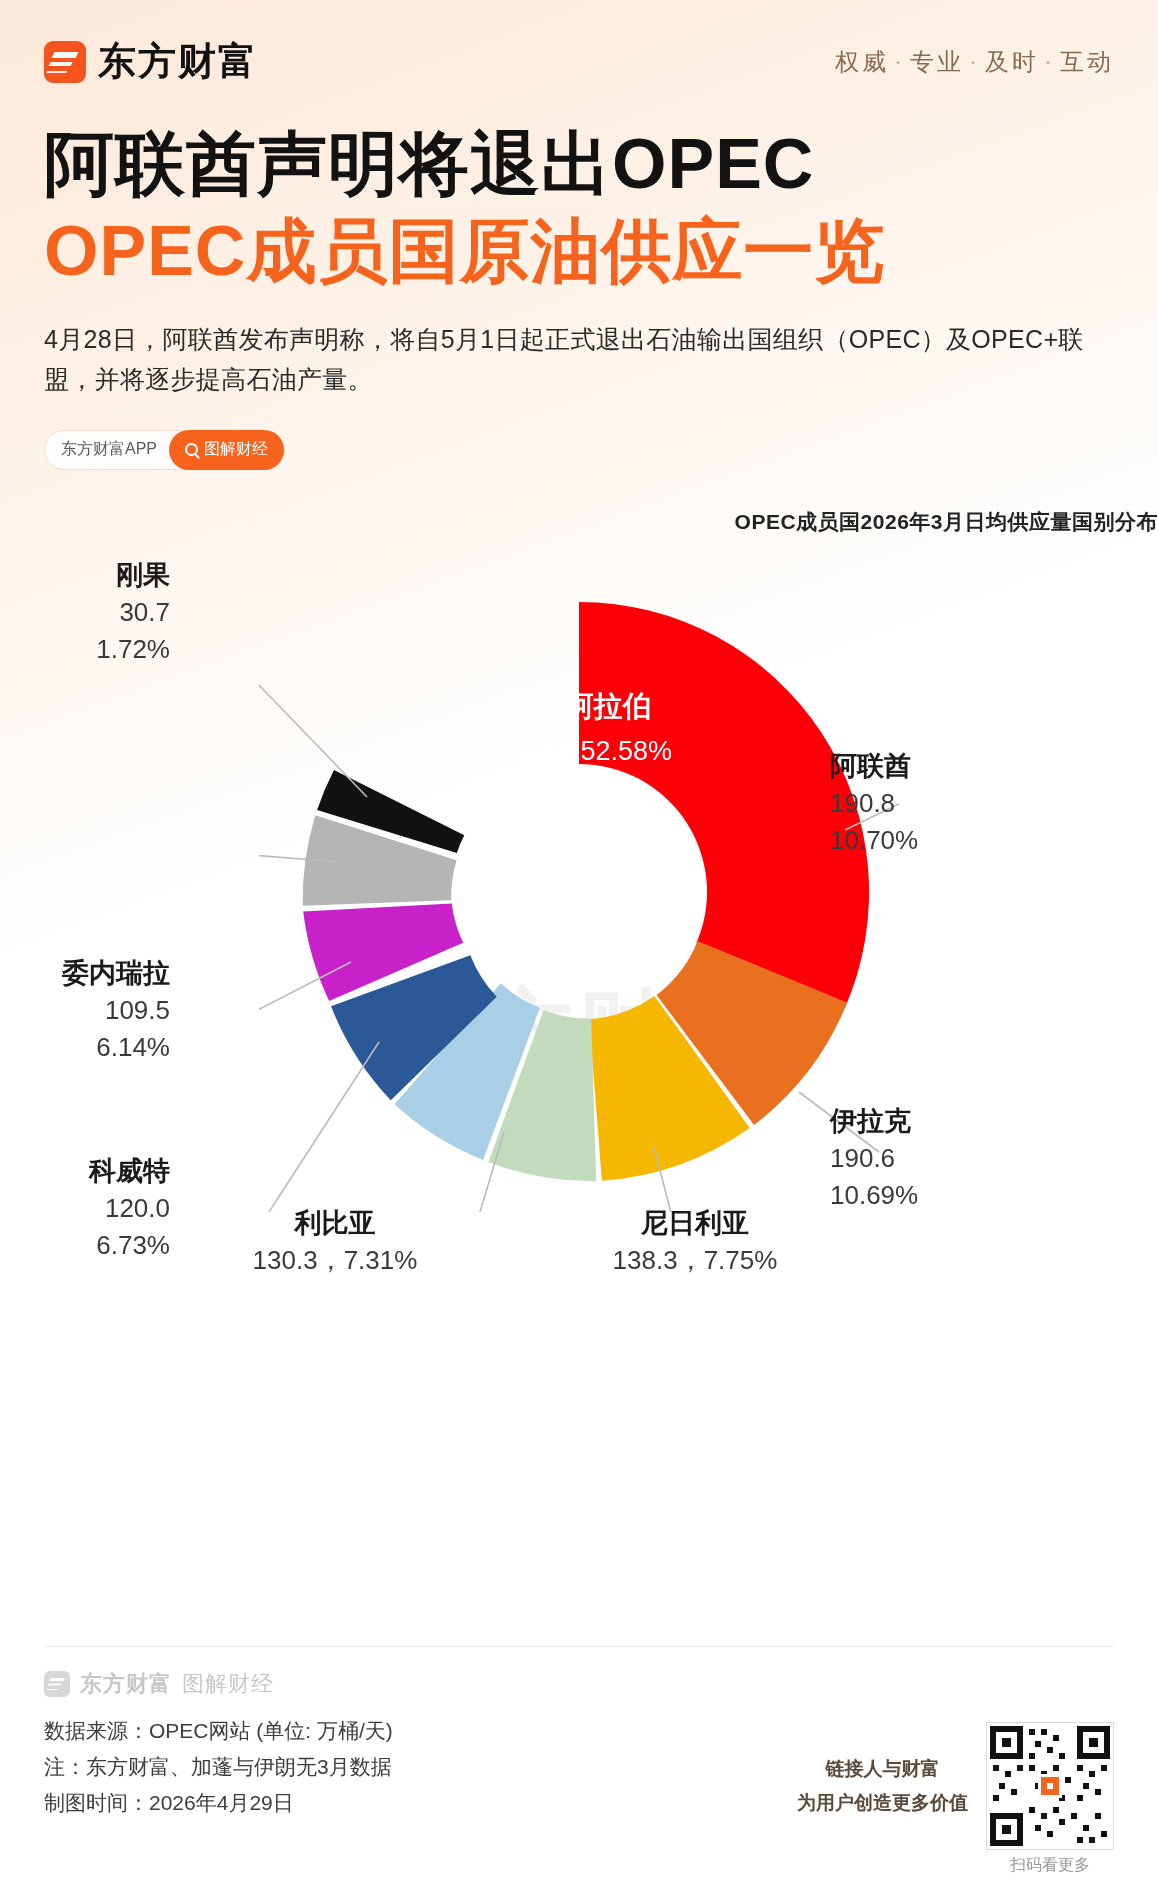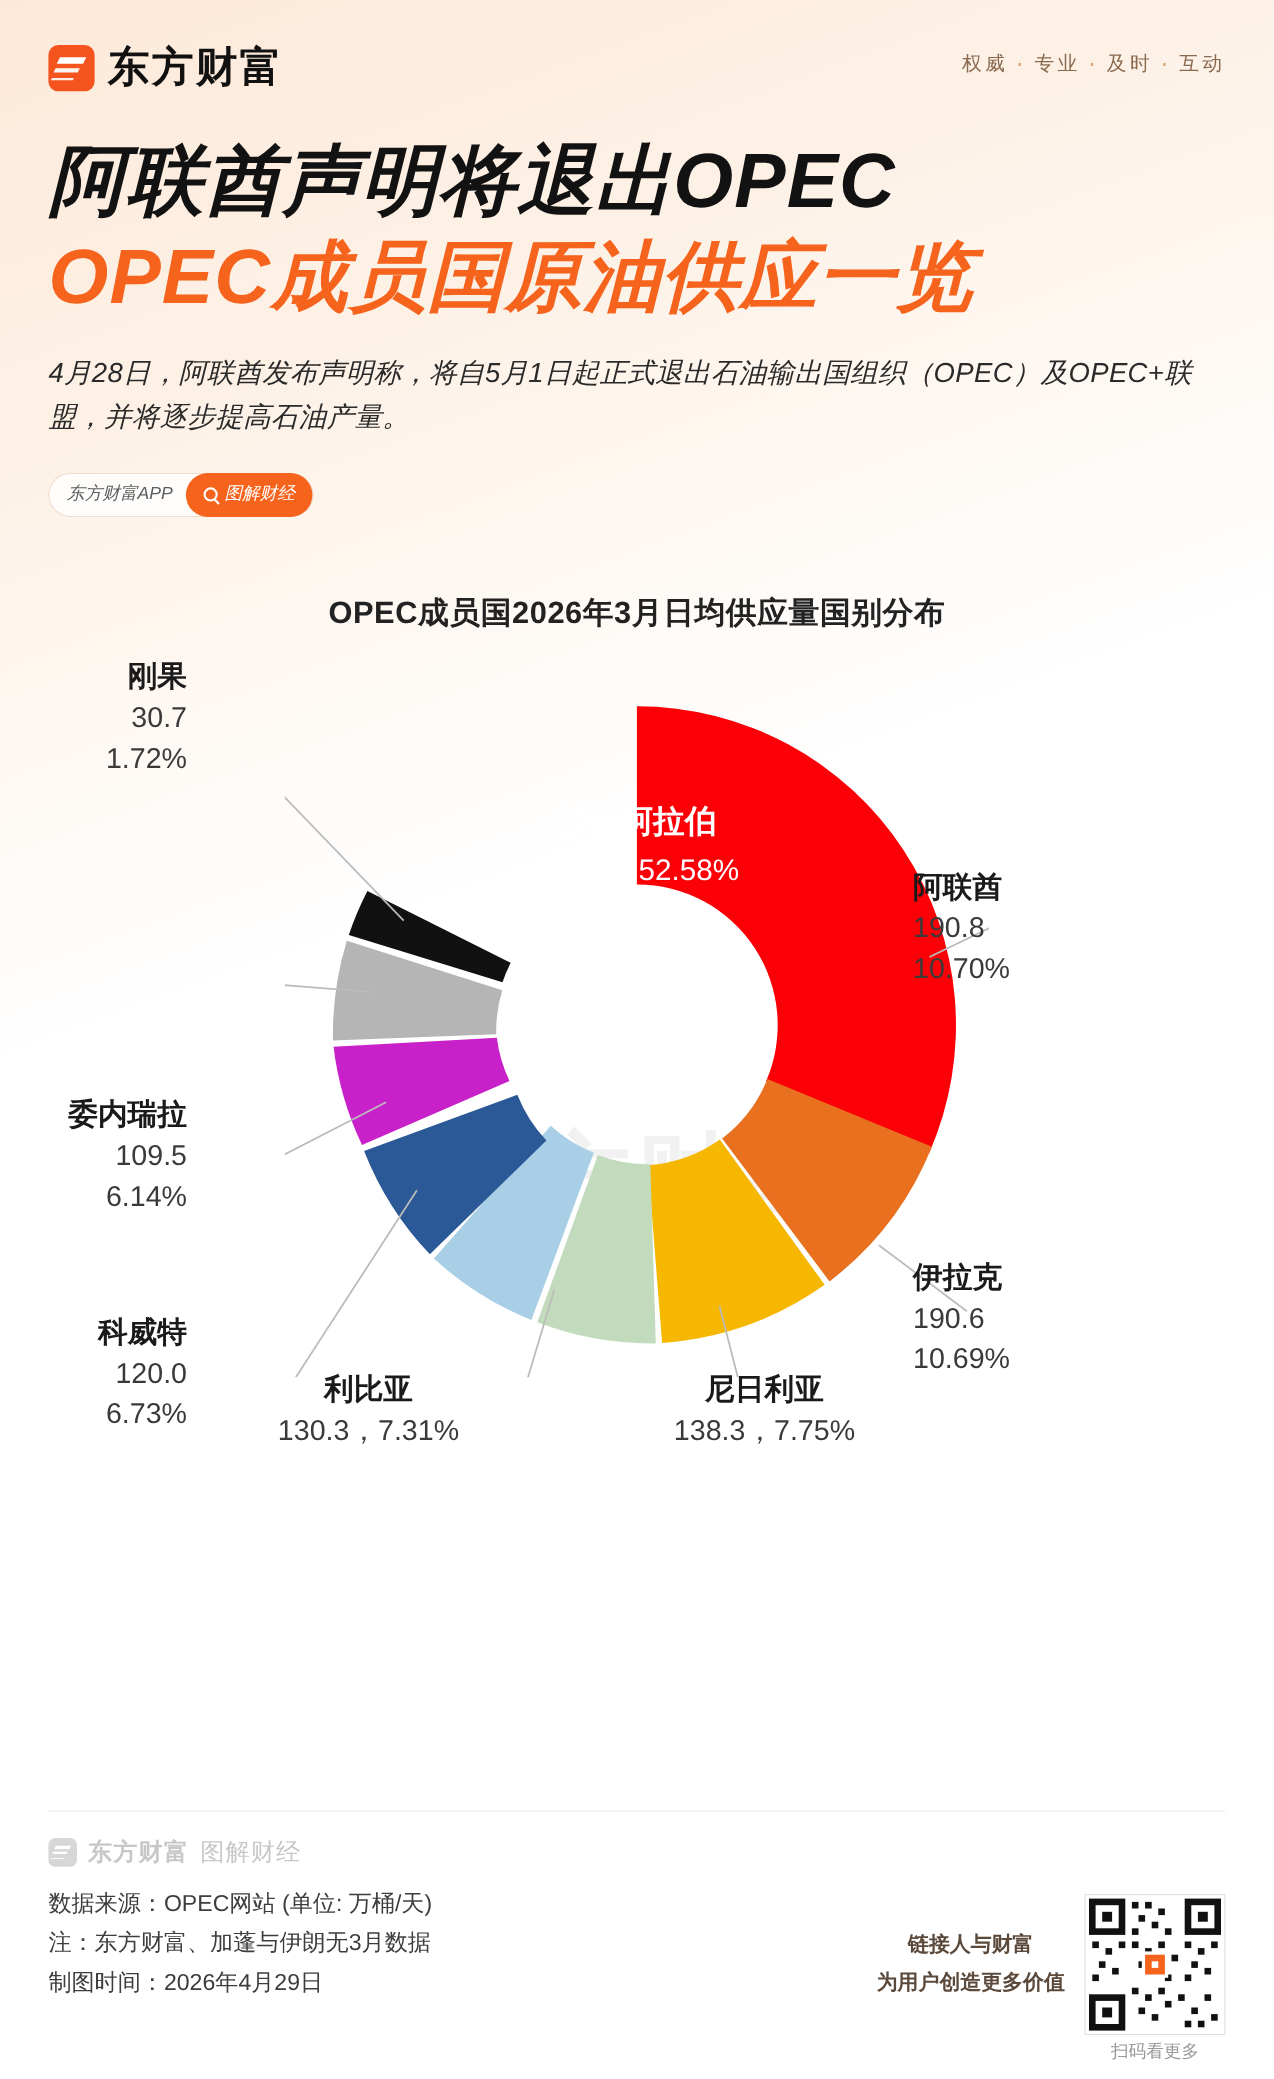--- a/index.html
+++ b/index.html
@@ -36,28 +36,28 @@
     content:"";
     position:absolute; left:9px; top:11px;
     width:24px; height:6px; background:#fff;
     transform: skewX(-26deg);
     box-shadow: 0 9px 0 -1px rgba(255,255,255,.95), 0 17px 0 -2px rgba(255,255,255,.9);
   }
   .brand-name {
     font-size: 38px; font-weight: 700; color: #111; letter-spacing: 2px;
   }
   .slogan {
-    font-size: 18px; color: #8a6a4f; letter-spacing: 3px;
-    font-family: Liberation Mono, monospace;
+    font-size: 24px; color: #8a6a4f; letter-spacing: 3px;
+    font-family: Liberation Serif, serif;
     padding-top: 10px; white-space: nowrap;
   }
   .slogan .dot { color: #d8a06a; margin: 0 5px; }
 
   
-  .title-wrap { padding: 4px 68px 0 44px; font-style: italic; }
+  .title-wrap { padding: 4px 68px 0 44px; }
   .title-main {
     font-size: 70px; font-weight: 800; color: #121212;
     letter-spacing: 1px; line-height: 1.15; white-space: nowrap;
   }
   .title-sub {
     font-size: 70px; font-weight: 800; color: #f6631c;
     letter-spacing: 1px; line-height: 1.2; margin-top: 4px; white-space: nowrap;
   }
   .desc {
     margin-top: 26px;
@@ -87,23 +87,23 @@
     width: 13px; height: 13px; border: 2px solid #fff; border-radius: 50%;
     position: relative; display: inline-block;
   }
   .chip .mag:after {
     content:""; position:absolute; right:-4px; bottom:-3px;
     width: 6px; height: 2px; background:#fff; transform: rotate(45deg);
   }
 
   
   .chart-title {
-    text-align: center;
-    font-size: 28px; font-weight: 700; color: #222;
-    margin-top: 68px;
+    text-align: right;
+    font-size: 21px; font-weight: 700; color: #222;
+    margin-top: 38px;
     letter-spacing: .5px;
   }
   .chart-area {
     position: relative;
     width: 1158px; height: 900px;
     margin-top: 6px;
   }
   .watermark {
     position: absolute; left: 50%; top: 430px; transform: translateX(-50%);
     font-size: 86px; font-weight: 800; color: rgba(150,150,150,0.13);

